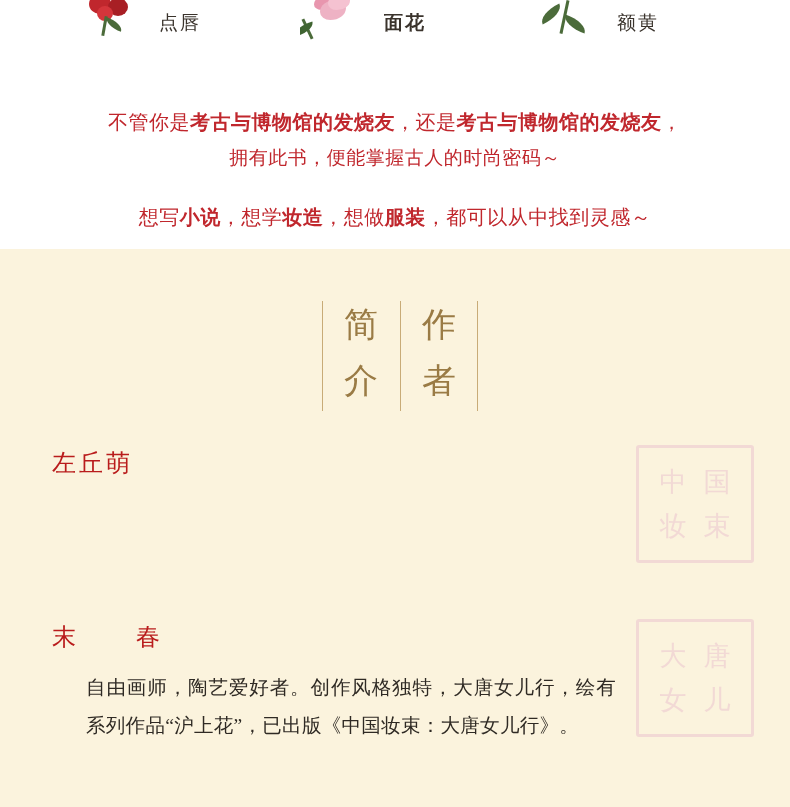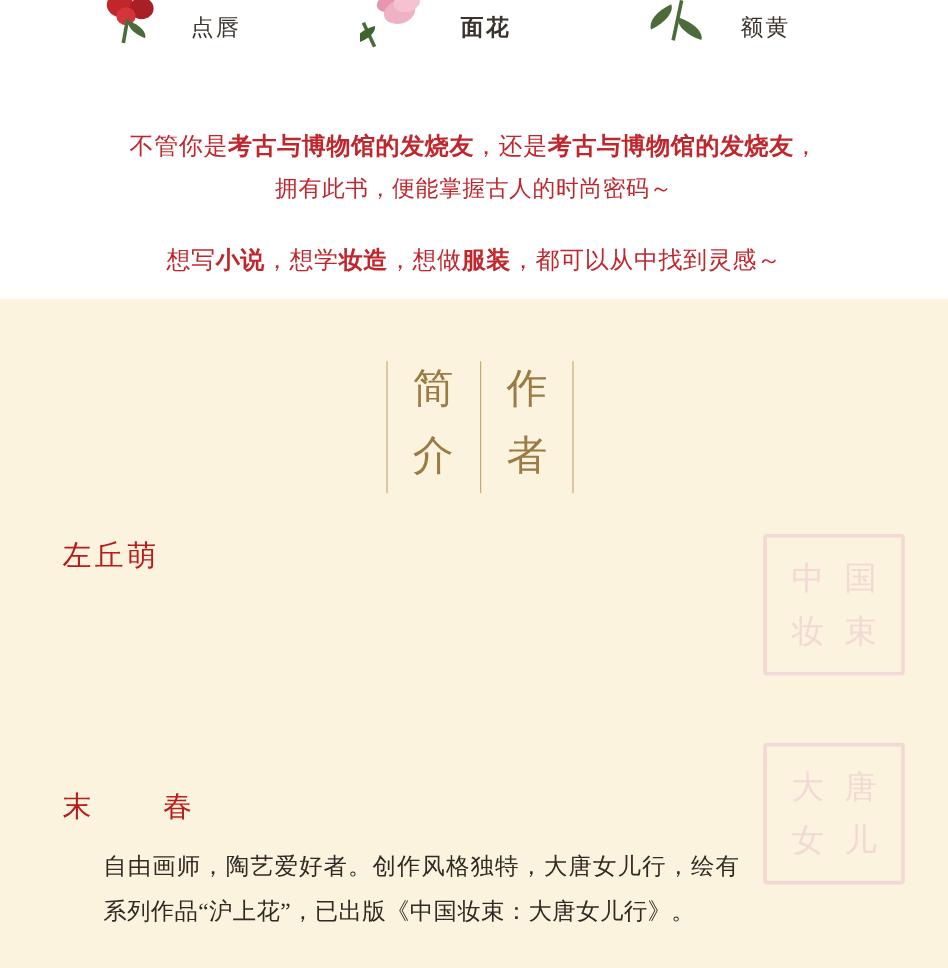--- a/index.html
+++ b/index.html
@@ -250,21 +250,21 @@
   .entry { position: absolute; left: 0; width: 790px; }
   .entry-1 { top: 198px; }
   .entry-2 { top: 372px; }
 
   .author-name {
     margin-left: 52px;
     font-size: 24px;
     color: #b91c1c;
     letter-spacing: 3px;
   }
-  .author-name.spaced { letter-spacing: 18px; margin-top: 35px; }
+  .author-name.spaced { letter-spacing: 18px; }
 
   .author-bio {
     margin: 16px 0 0 86px;
     width: 530px;
     font-size: 19.5px;
     line-height: 38px;
     color: #2f2a24;
     text-align: justify;
     letter-spacing: 0.3px;
   }

